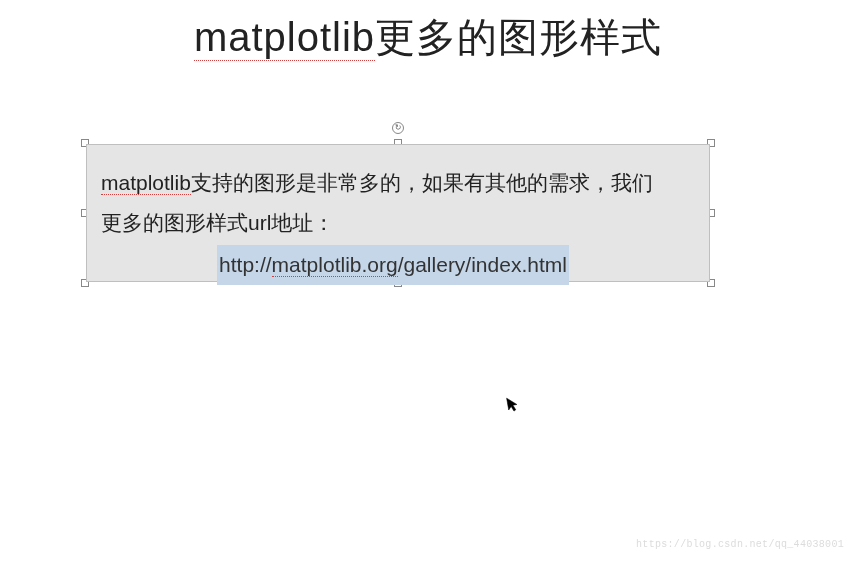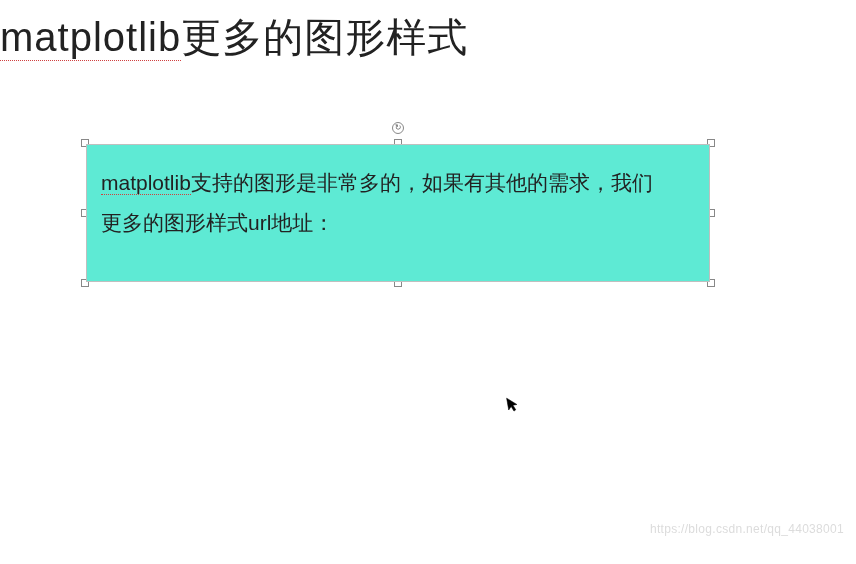--- a/index.html
+++ b/index.html
@@ -5,20 +5,21 @@
     * { margin: 0; padding: 0; box-sizing: border-box; }
     body {
       width: 856px;
       height: 564px;
       background: #ffffff;
       font-family: "Microsoft YaHei", "PingFang SC", Arial, sans-serif;
       position: relative;
       overflow: hidden;
     }
     .title {
+      text-align: center;
       font-size: 40px;
       color: #222;
       margin-top: 10px;
       font-weight: 400;
       letter-spacing: 1px;
     }
     .title .underlined-word {
       border-bottom: 1px dotted #d04040;
       display: inline-block;
     }
@@ -26,21 +27,21 @@
       position: absolute;
       left: 86px;
       top: 144px;
       width: 624px;
       height: 138px;
     }
     .textbox {
       width: 100%;
       height: 100%;
       border: 1px solid #bfbfbf;
-      background: #5eead4;
+      background: #e5e5e5;
       padding: 18px 24px 14px 14px;
       position: relative;
     }
     .textbox-content {
       font-size: 21px;
       color: #222;
       line-height: 1.9;
     }
     .textbox-content .line1 .w { border-bottom: 1px dotted #d04040; }
     .url-line {
@@ -90,24 +91,24 @@
       position: absolute;
       left: 507px;
       top: 396px;
       font-size: 14px;
       color: #000;
       transform: rotate(-10deg);
     }
     .watermark {
       position: absolute;
       right: 12px;
-      bottom: 28px;
+      bottom: 14px;
       color: #dcdcdc;
-      font-size: 12px;
-      font-family: Liberation Sans, sans-serif;
+      font-size: 10px;
+      font-family: Liberation Mono, monospace;
       letter-spacing: 0.3px;
     }
   </style>
 </head>
 <body>
 
 <div class="title">
   <span class="underlined-word">matplotlib</span><span>更多的图形样式</span>
 </div>
 
@@ -123,20 +124,23 @@
   <div class="handle h-br"></div>
 
   <div class="textbox">
     <div class="textbox-content">
       <div class="line1">
         <span class="w">matplotlib</span><span>支持的图形是非常多的，如果有其他的需求，我们</span>
       </div>
       <div class="line2">
         <span>更多的图形样式</span><span class="w">url</span><span>地址：</span>
       </div>
+      <div class="url-line">
+        <span class="url-text"><span>http://</span><span class="w">matplotlib.org</span><span>/gallery/index.html</span></span>
+      </div>
     </div>
   </div>
 </div>
 
 <div class="cursor">
   <svg width="14" height="16" viewBox="0 0 14 16">
     <path d="M1 1 L1 13 L4 10 L6 15 L8 14 L6 9 L10 9 Z" fill="#000" stroke="#000" stroke-width="0.5"></path>
   </svg>
 </div>
 

